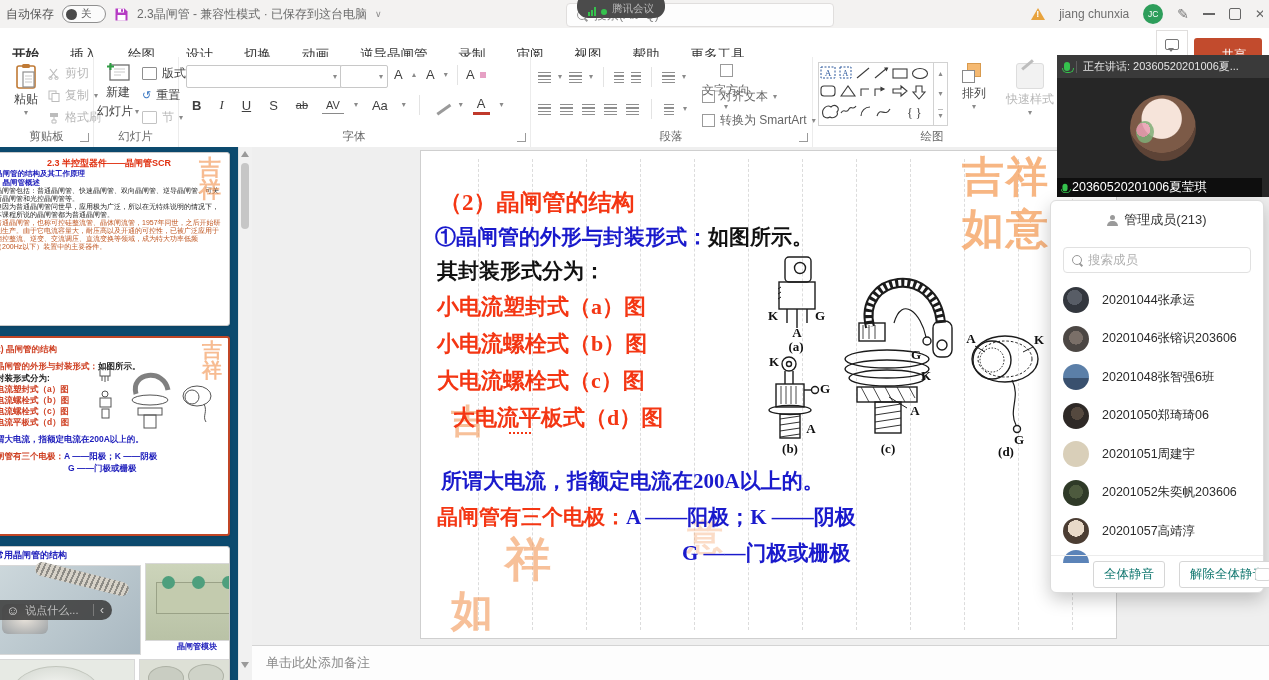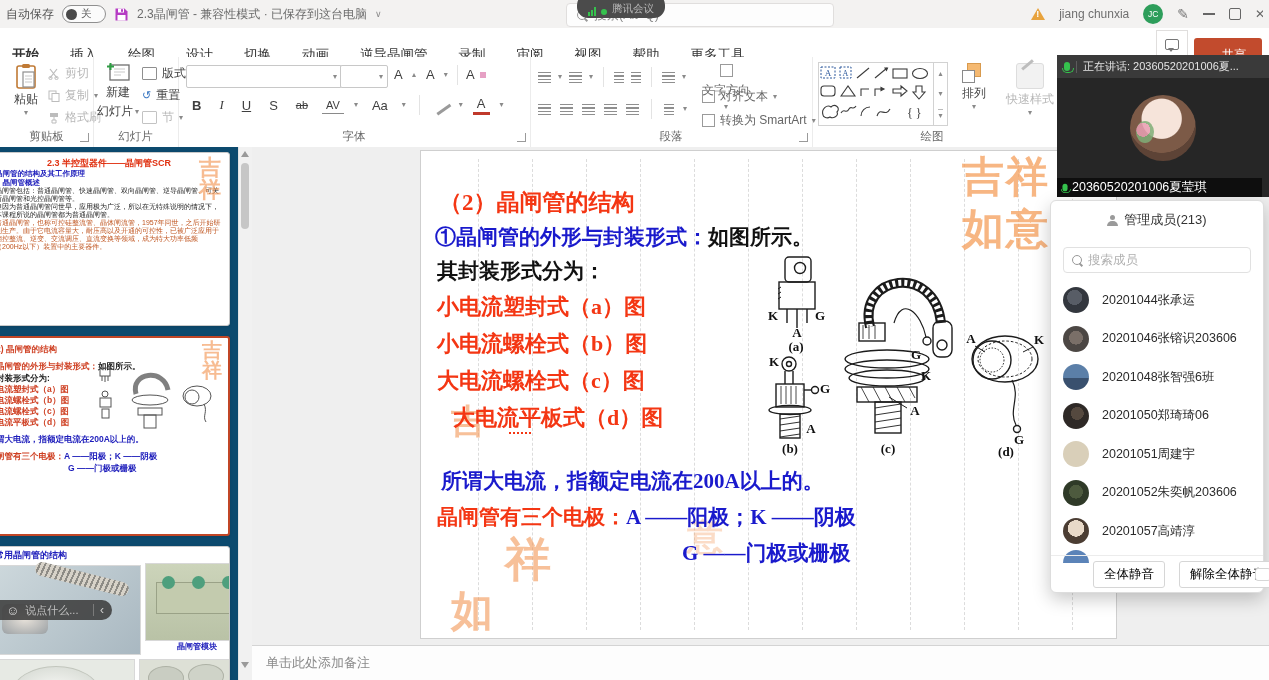--- a/index.html
+++ b/index.html
@@ -126,21 +126,21 @@
   .mname{font-size:12.5px;color:#2b2b2b;white-space:nowrap;}
   .av0{background:radial-gradient(circle at 45% 40%,#585d66 0 35%,#33373e 36% 100%);}
   .av1{background:radial-gradient(circle at 50% 45%,#7a6f68 0 35%,#4c4744 36% 100%);}
   .av2{background:linear-gradient(#5b7fa8 55%,#39506e 55%);}
   .av3{background:radial-gradient(circle at 55% 40%,#55493f 0 30%,#2e2926 31% 100%);}
   .av4{background:#d9cfb9;}
   .av5{background:radial-gradient(circle at 50% 45%,#4d5a3e 0 35%,#2f3a28 36% 100%);}
   .av6{background:radial-gradient(circle at 50% 40%,#e8d9c8 0 40%,#4b3d33 41% 100%);}
   .av7{background:#5b83b8;position:absolute;left:12px;top:349px;width:26px;height:13px;border-radius:13px 13px 0 0;}
   .mp-footer{position:absolute;left:0;right:0;bottom:0;height:37px;border-top:1px solid #ececec;display:flex;align-items:center;gap:14px;padding-left:42px;box-sizing:border-box;}
-  .mp-btn{border:1px solid #d6d6d6;border-radius:3px;background:#fff;color:#000000;font-size:12.5px;padding:4px 10px;white-space:nowrap;}
+  .mp-btn{border:1px solid #d6d6d6;border-radius:3px;background:#fff;color:#0f766e;font-size:12.5px;padding:4px 10px;white-space:nowrap;}
   .mp-btn.sliver{position:absolute;right:-8px;width:16px;overflow:hidden;padding:4px 4px;height:13px;}
   
   #chatpill{left:0;top:600px;width:112px;height:20px;background:rgba(62,62,62,.88);border-radius:0 10px 10px 0;z-index:95;
      display:flex;align-items:center;gap:6px;padding:0 6px;box-sizing:border-box;}
   .smiley{color:#ddd;font-size:13px;line-height:13px;}
   .chat-ph{color:#c0c0c0;font-size:11px;white-space:nowrap;}
   .chat-div{width:1px;height:12px;background:#7a7a7a;margin-left:auto;}
   .chev{color:#cfcfcf;font-size:12px;line-height:12px;padding-right:2px;}
   svg text{font-family:"Liberation Serif","DejaVu Serif",serif;}
 </style>

